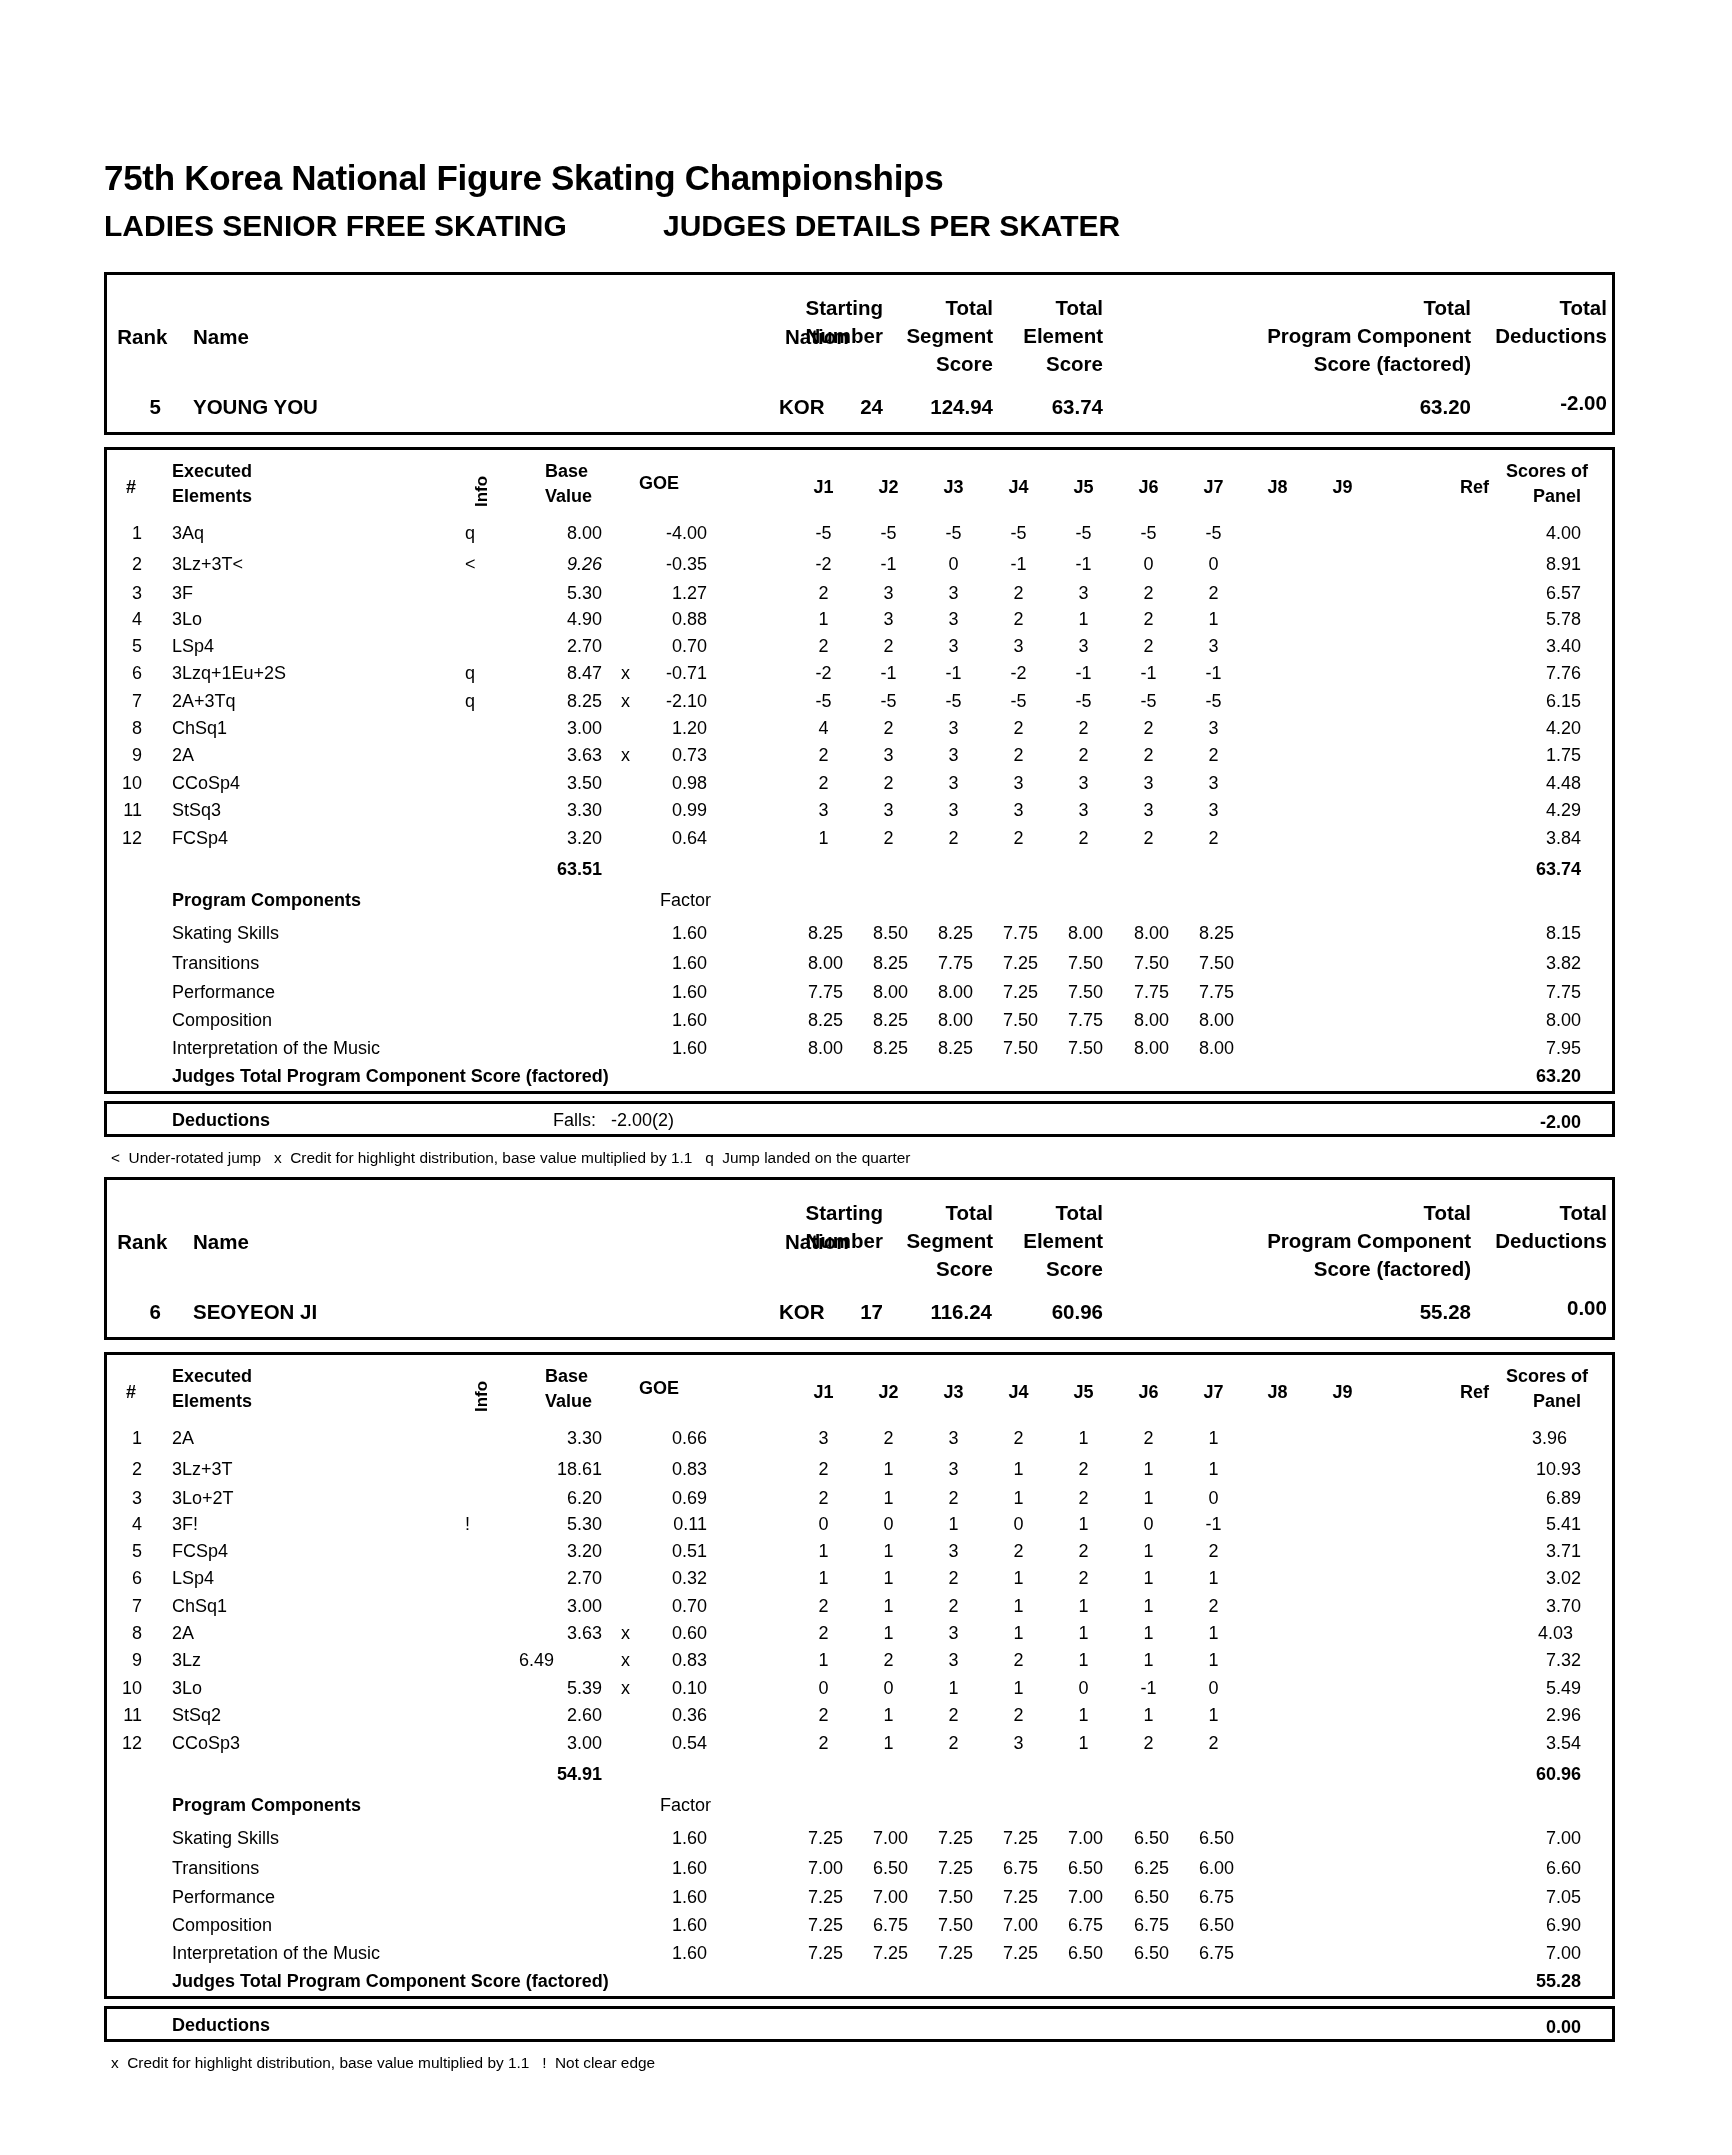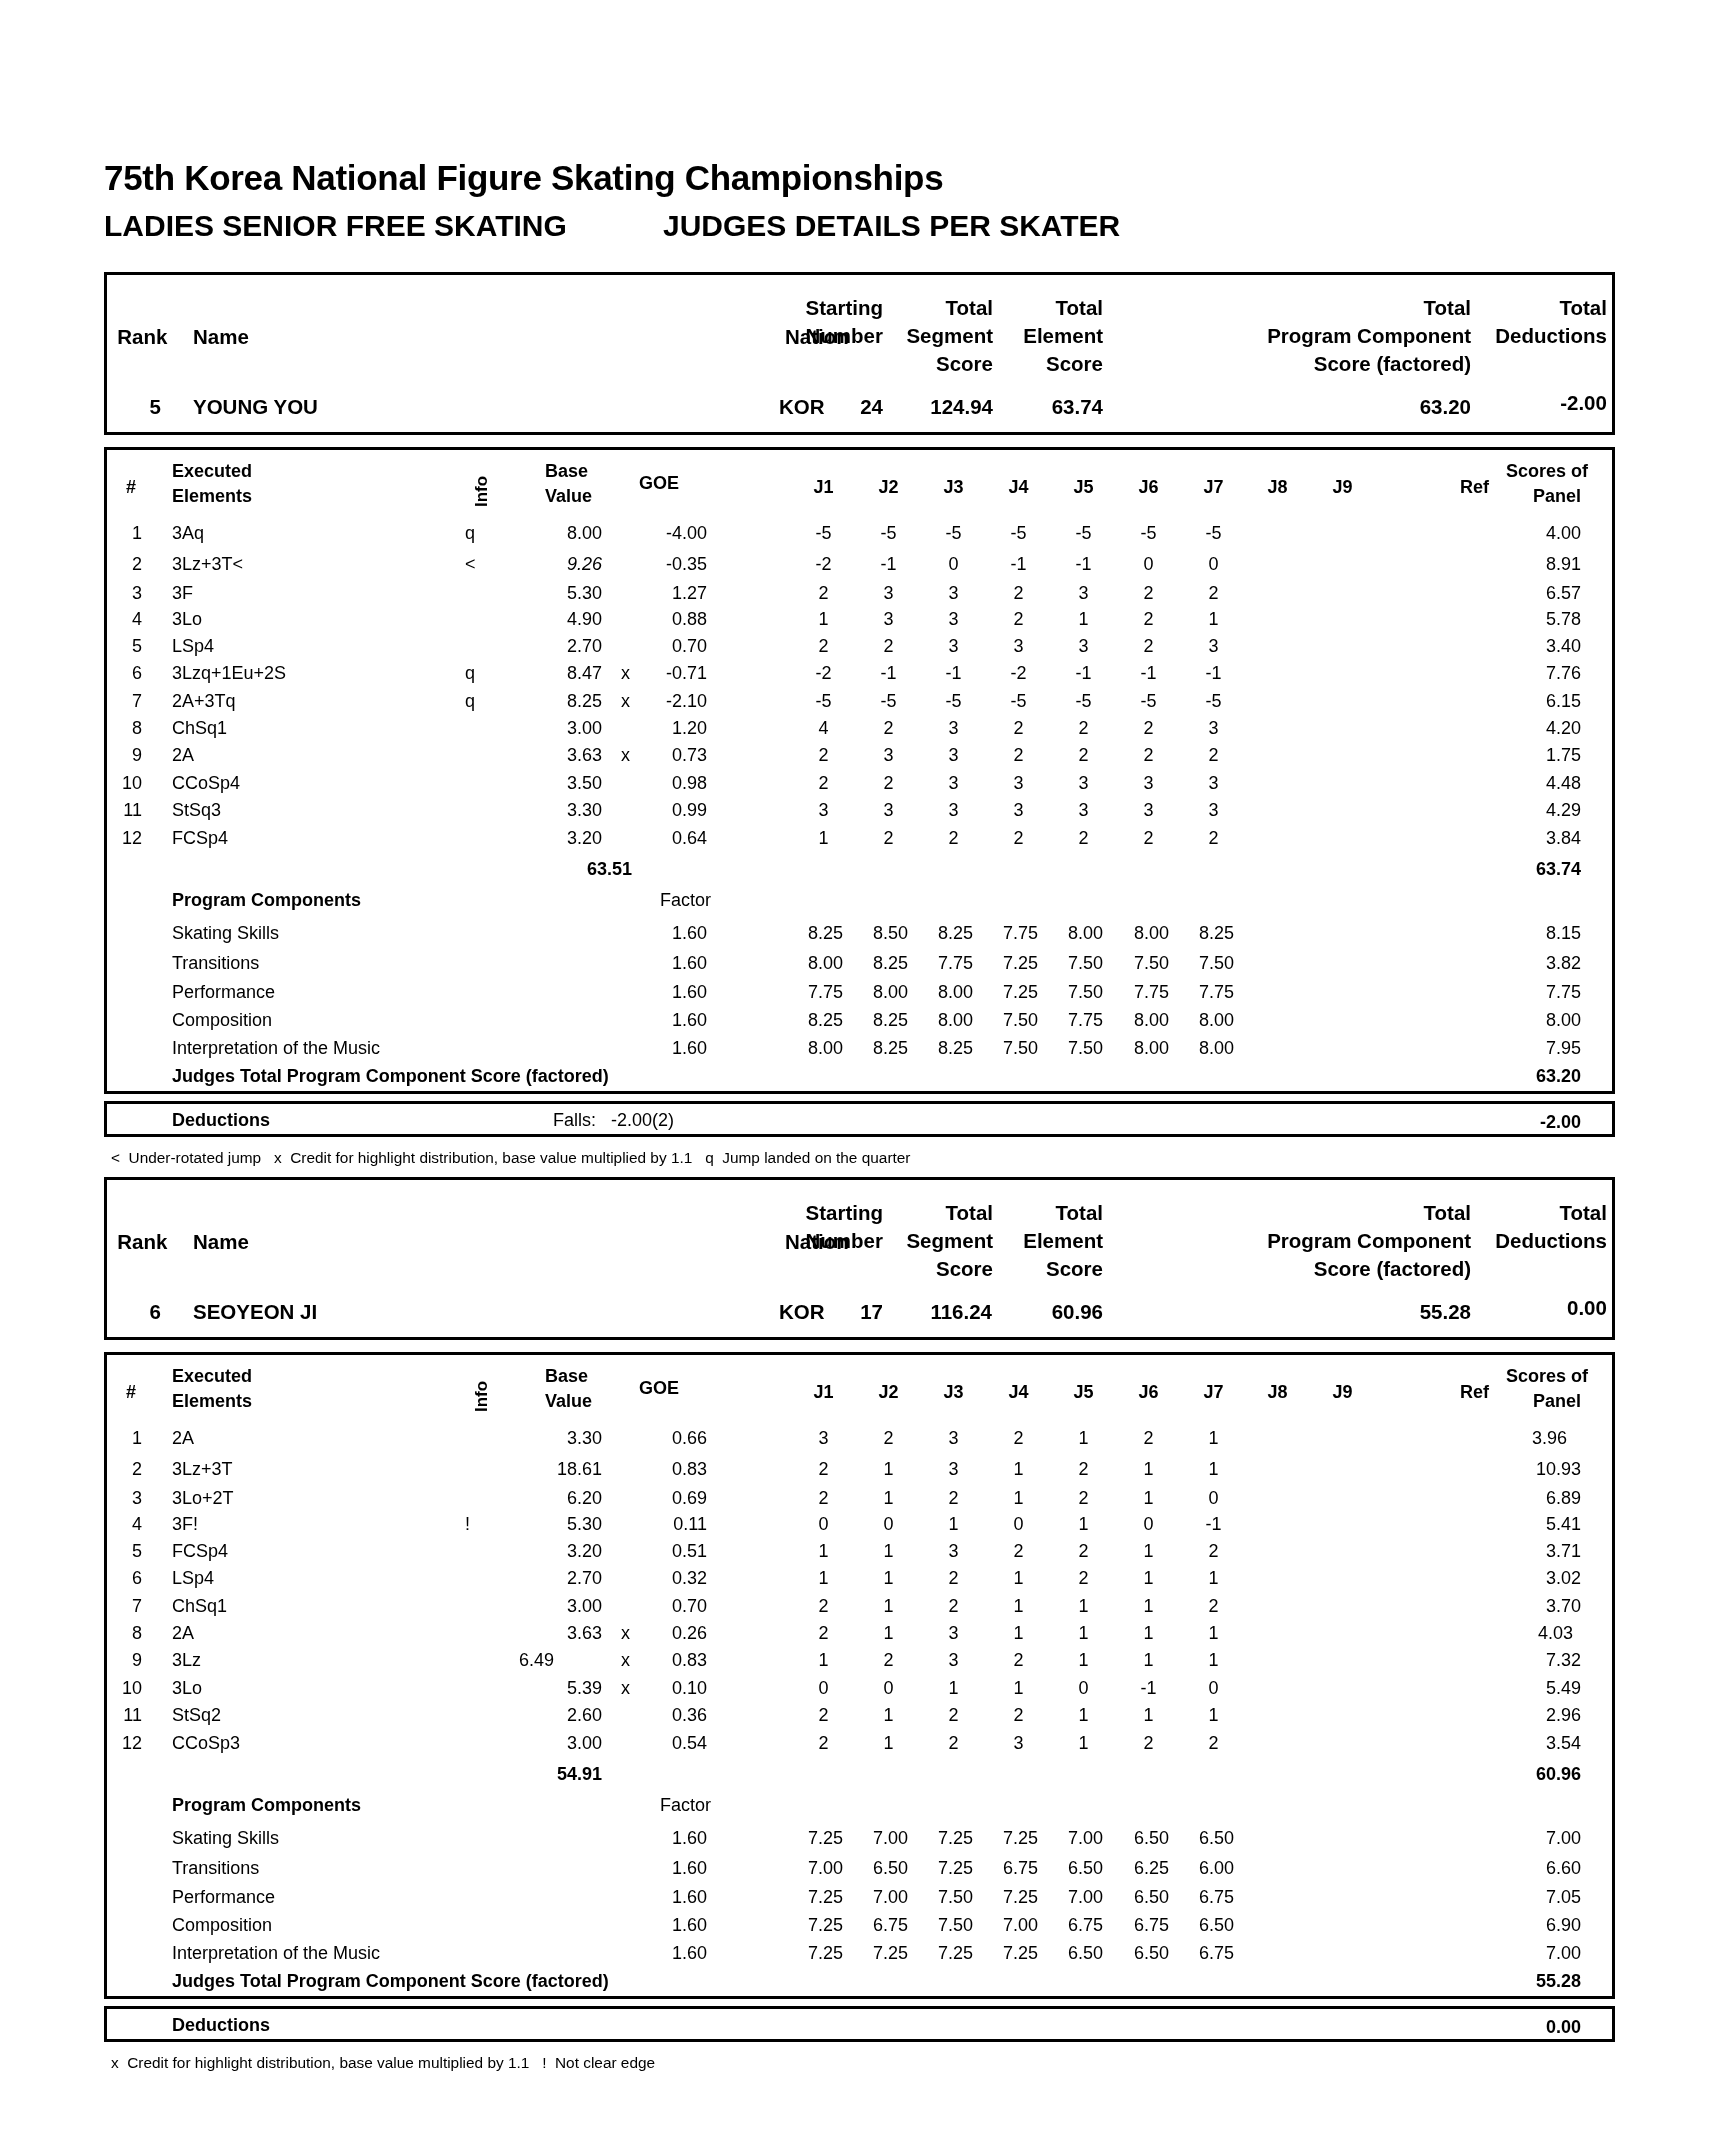--- a/index.html
+++ b/index.html
@@ -256,21 +256,21 @@
         <div class="cell r" style="right:905px;top:378px;">0.64</div>
         <div class="cell c" style="left:691px;width:51px;top:378px;">1</div>
         <div class="cell c" style="left:756px;width:51px;top:378px;">2</div>
         <div class="cell c" style="left:821px;width:51px;top:378px;">2</div>
         <div class="cell c" style="left:886px;width:51px;top:378px;">2</div>
         <div class="cell c" style="left:951px;width:51px;top:378px;">2</div>
         <div class="cell c" style="left:1016px;width:51px;top:378px;">2</div>
         <div class="cell c" style="left:1081px;width:51px;top:378px;">2</div>
         <div class="cell r" style="right:31px;top:378px;">3.84</div>
       </div>
-      <div class="cell b r" style="right:980px;top:409px;text-align:right;">63.51</div>
+      <div class="cell b r" style="right:1010px;top:409px;text-align:right;">63.51</div>
       <div class="cell b r" style="right:31px;top:409px;">63.74</div>
       <div class="cell b" style="left:65px;top:440px;">Program Components</div>
       <div class="cell" style="left:553px;top:440px;">Factor</div>
       <div>
         <div class="cell" style="left:65px;top:473px;">Skating Skills</div>
         <div class="cell r" style="right:905px;top:473px;">1.60</div>
         <div class="cell r" style="right:769px;top:473px;">8.25</div>
         <div class="cell r" style="right:704px;top:473px;">8.50</div>
         <div class="cell r" style="right:639px;top:473px;">8.25</div>
         <div class="cell r" style="right:574px;top:473px;">7.75</div>
@@ -493,21 +493,21 @@
         <div class="cell c" style="left:1016px;width:51px;top:241px;">1</div>
         <div class="cell c" style="left:1081px;width:51px;top:241px;">2</div>
         <div class="cell r" style="right:31px;top:241px;">3.70</div>
       </div>
       <div>
         <div class="cell r" style="right:1470px;top:268px;">8</div>
         <div class="cell" style="left:65px;top:268px;">2A</div>
         <div class="cell" style="left:358px;top:268px;"></div>
         <div class="cell r" style="right:1010px;top:268px;">3.63</div>
         <div class="cell" style="left:514px;top:268px;">x</div>
-        <div class="cell r" style="right:905px;top:268px;">0.26</div>
+        <div class="cell r" style="right:905px;top:268px;">0.60</div>
         <div class="cell c" style="left:691px;width:51px;top:268px;">2</div>
         <div class="cell c" style="left:756px;width:51px;top:268px;">1</div>
         <div class="cell c" style="left:821px;width:51px;top:268px;">3</div>
         <div class="cell c" style="left:886px;width:51px;top:268px;">1</div>
         <div class="cell c" style="left:951px;width:51px;top:268px;">1</div>
         <div class="cell c" style="left:1016px;width:51px;top:268px;">1</div>
         <div class="cell c" style="left:1081px;width:51px;top:268px;">1</div>
         <div class="cell r" style="right:39px;top:268px;">4.03</div>
       </div>
       <div>

